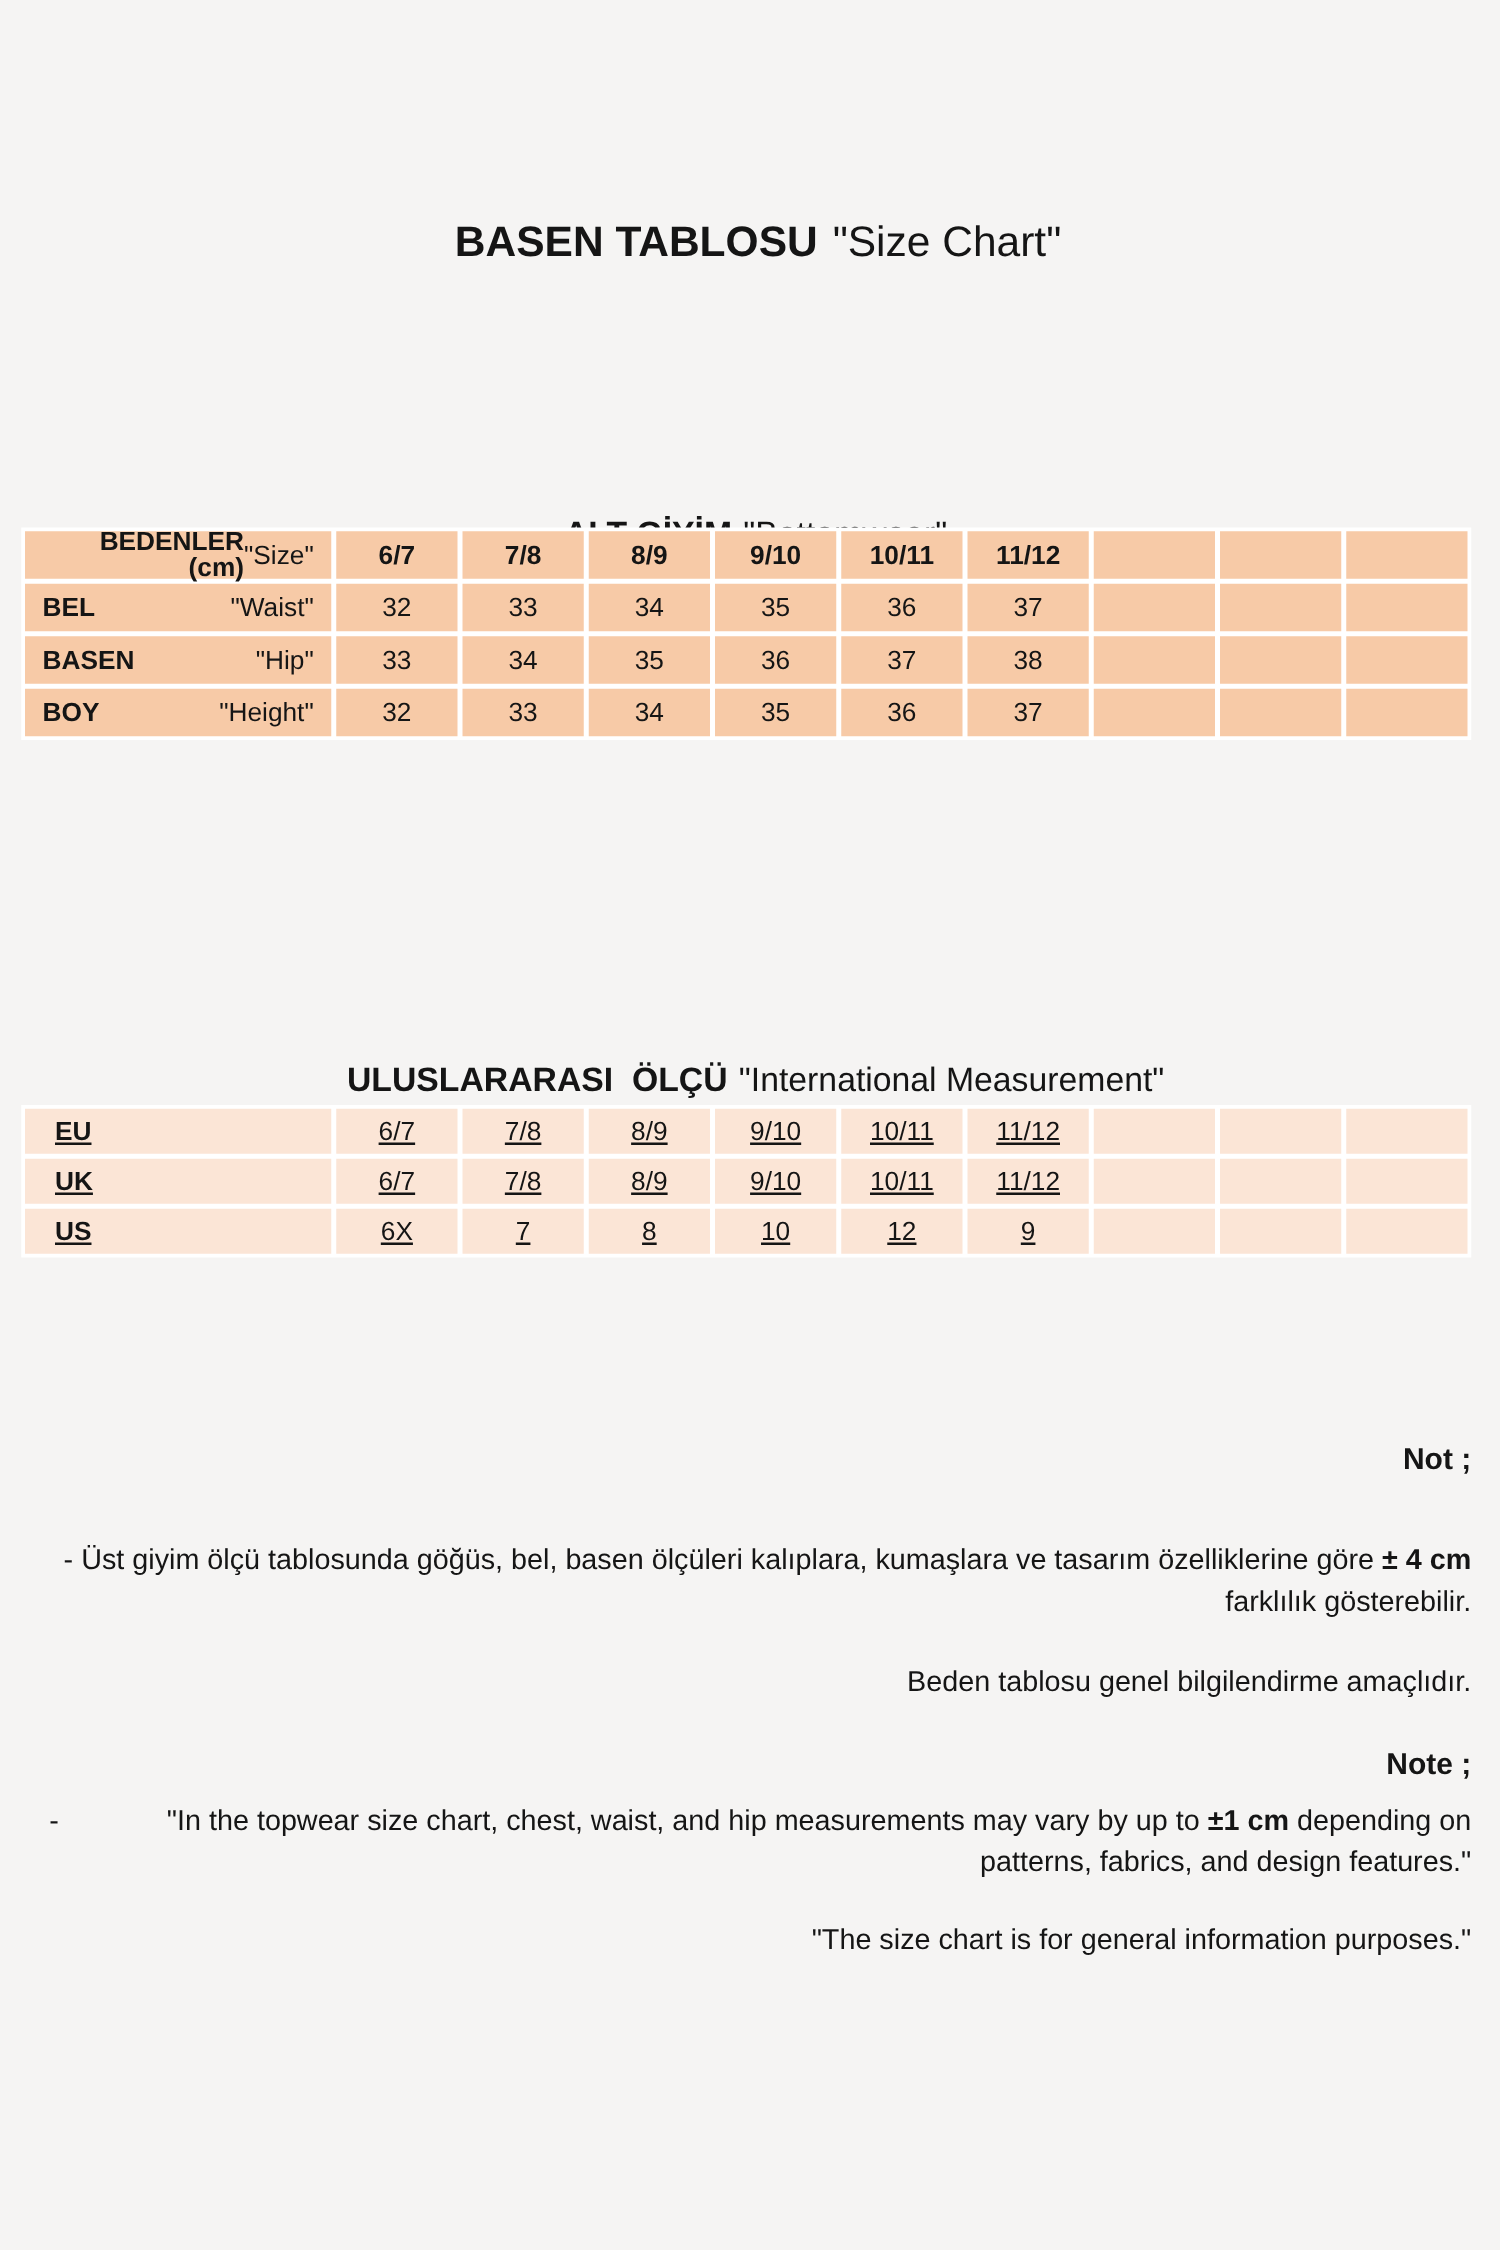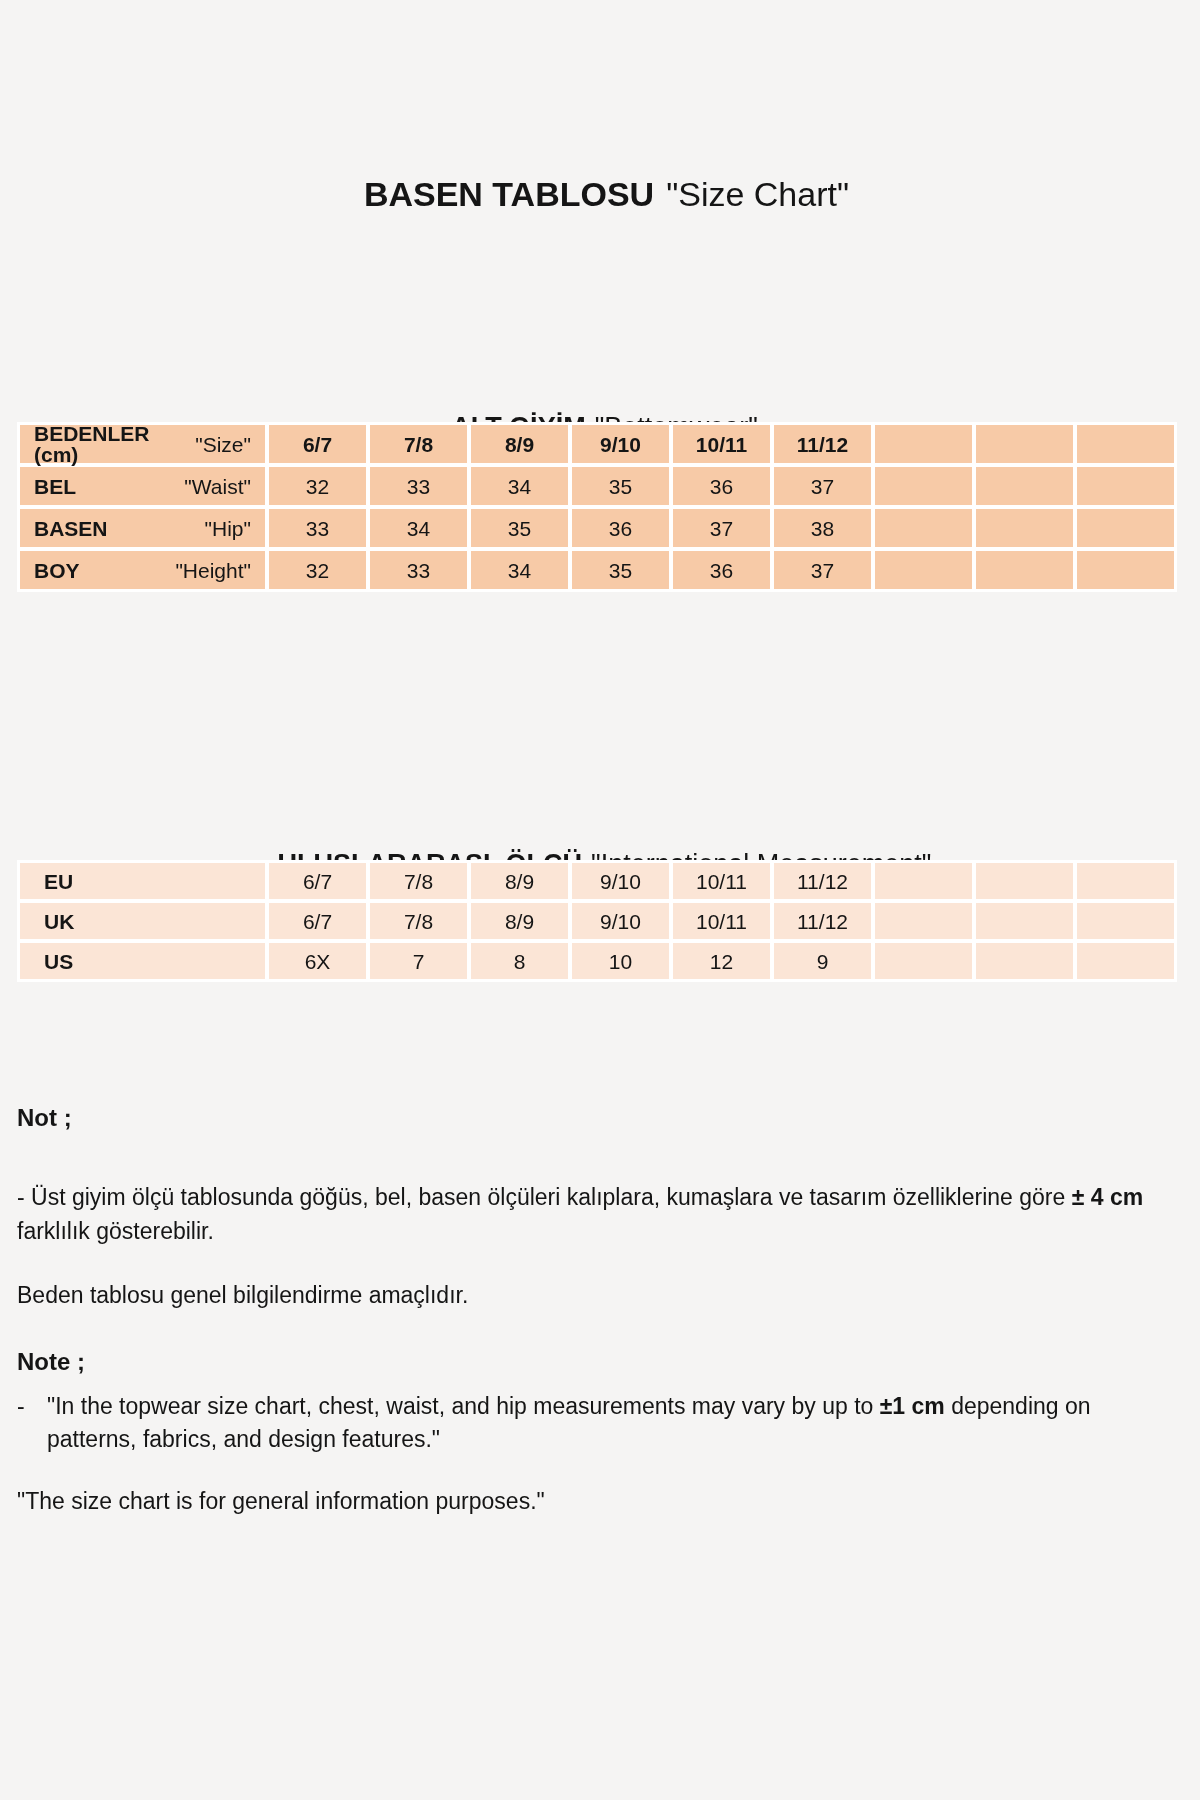--- a/index.html
+++ b/index.html
@@ -4,60 +4,60 @@
 <style>
   html,body { margin:0; padding:0; }
   body {
     width:1200px; height:1800px;
     background:#f5f4f3;
     font-family:"Liberation Sans", sans-serif;
     color:#151515;
     position:relative;
     overflow:hidden;
   }
-  .abs { position:absolute; left:17px; width:1160px; }
+  .abs { position:absolute; left:17px; width:1160px;text-align:right; }
 
   
   .page-title { top:136px; text-align:center; font-size:34px; white-space:pre-wrap; }
   .page-title .b { font-weight:700; }
   .page-title .r { margin-left:12px; }
   .sec-heading { text-align:center; font-size:27px; white-space:pre-wrap; }
   .sec-heading .b { font-weight:700; }
   .sec-heading .r { margin-left:9px; }
   .h-bottomwear { top:381px; }
   .h-international { top:818px; }
 
   
   .size-table {
     background:#ffffff;
     padding:3px;
     display:flex; flex-direction:column; gap:4px;
     box-sizing:border-box;
   }
   .tbl1 { top:422px; }
-  .tbl2 { top:860px; }
+  .tbl2 { top:884px;text-decoration:underline; }
   .trow { display:flex; gap:4px; }
   .cell {
     display:flex; align-items:center; justify-content:center;
     font-size:21px; line-height:1;
   }
   .tbl1 .cell { background:#f7caa7; height:38px; }
   .tbl2 .cell { background:#fbe5d6; height:36px; }
   .label-cell {
     flex:0 0 245px;
     justify-content:space-between;
     padding:0 14px;
     box-sizing:border-box;
   }
   .tbl2 .label-cell { justify-content:flex-start; padding-left:24px; }
   .num { flex:1 1 0; }
   .bold { font-weight:700; }
 
   
-  .notes { top:1104px; font-size:23px; line-height:34px; }
+  .notes { top:1154px; font-size:23px; line-height:34px; }
   .note-h { font-weight:700; font-size:24px; line-height:28px; }
   .note-h.tr { margin-bottom:48px; }
   .note-h.en { margin-top:36px; margin-bottom:14px; }
   .para-tr { margin-bottom:30px; }
   .para-general-tr { margin-bottom:0; }
   .en-item { display:flex; margin-bottom:28px; line-height:33px; }
   .en-item .marker { flex:0 0 30px; }
   .en-item .txt { flex:1; }
   .b-inline { font-weight:700; }
 </style>

